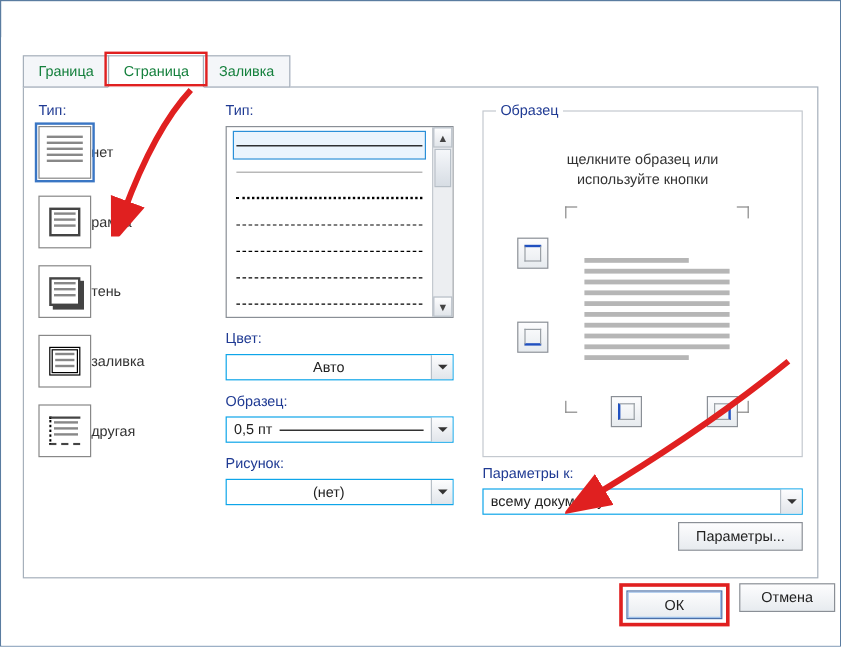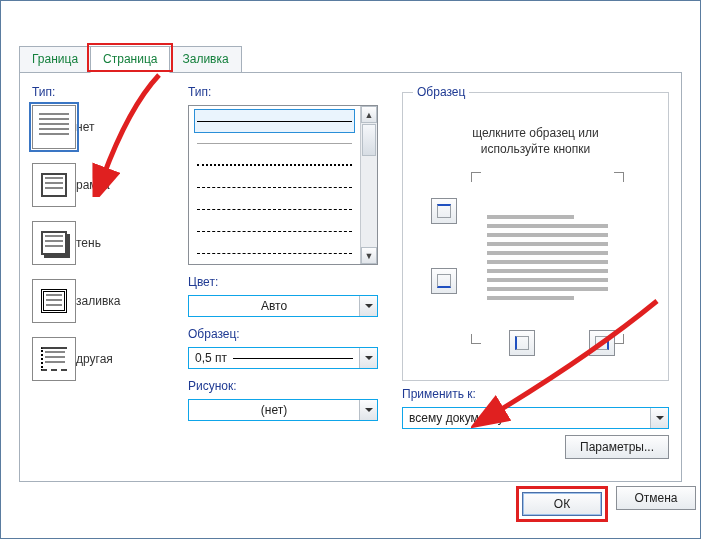--- a/index.html
+++ b/index.html
@@ -418,21 +418,21 @@
                     <div class="pl"></div>
                     <div class="pl"></div>
                   <div class="pl"></div>
                     <div class="pl short"></div>
                 </div>
               </div>
             </div>
           </fieldset>
 
           <div class="apply-row">
-            <span class="lbl">Применить к:</span>
+            <span class="lbl">Параметры к:</span>
             <div class="combo apply-combo">
               <span class="val" style="text-align:left;">всему документу</span>
               <span class="arrow"></span>
             </div>
           </div>
 
           <div class="params-btn">
             <div class="pushbtn">
                 <span>Параметры...</span>
               </div>

